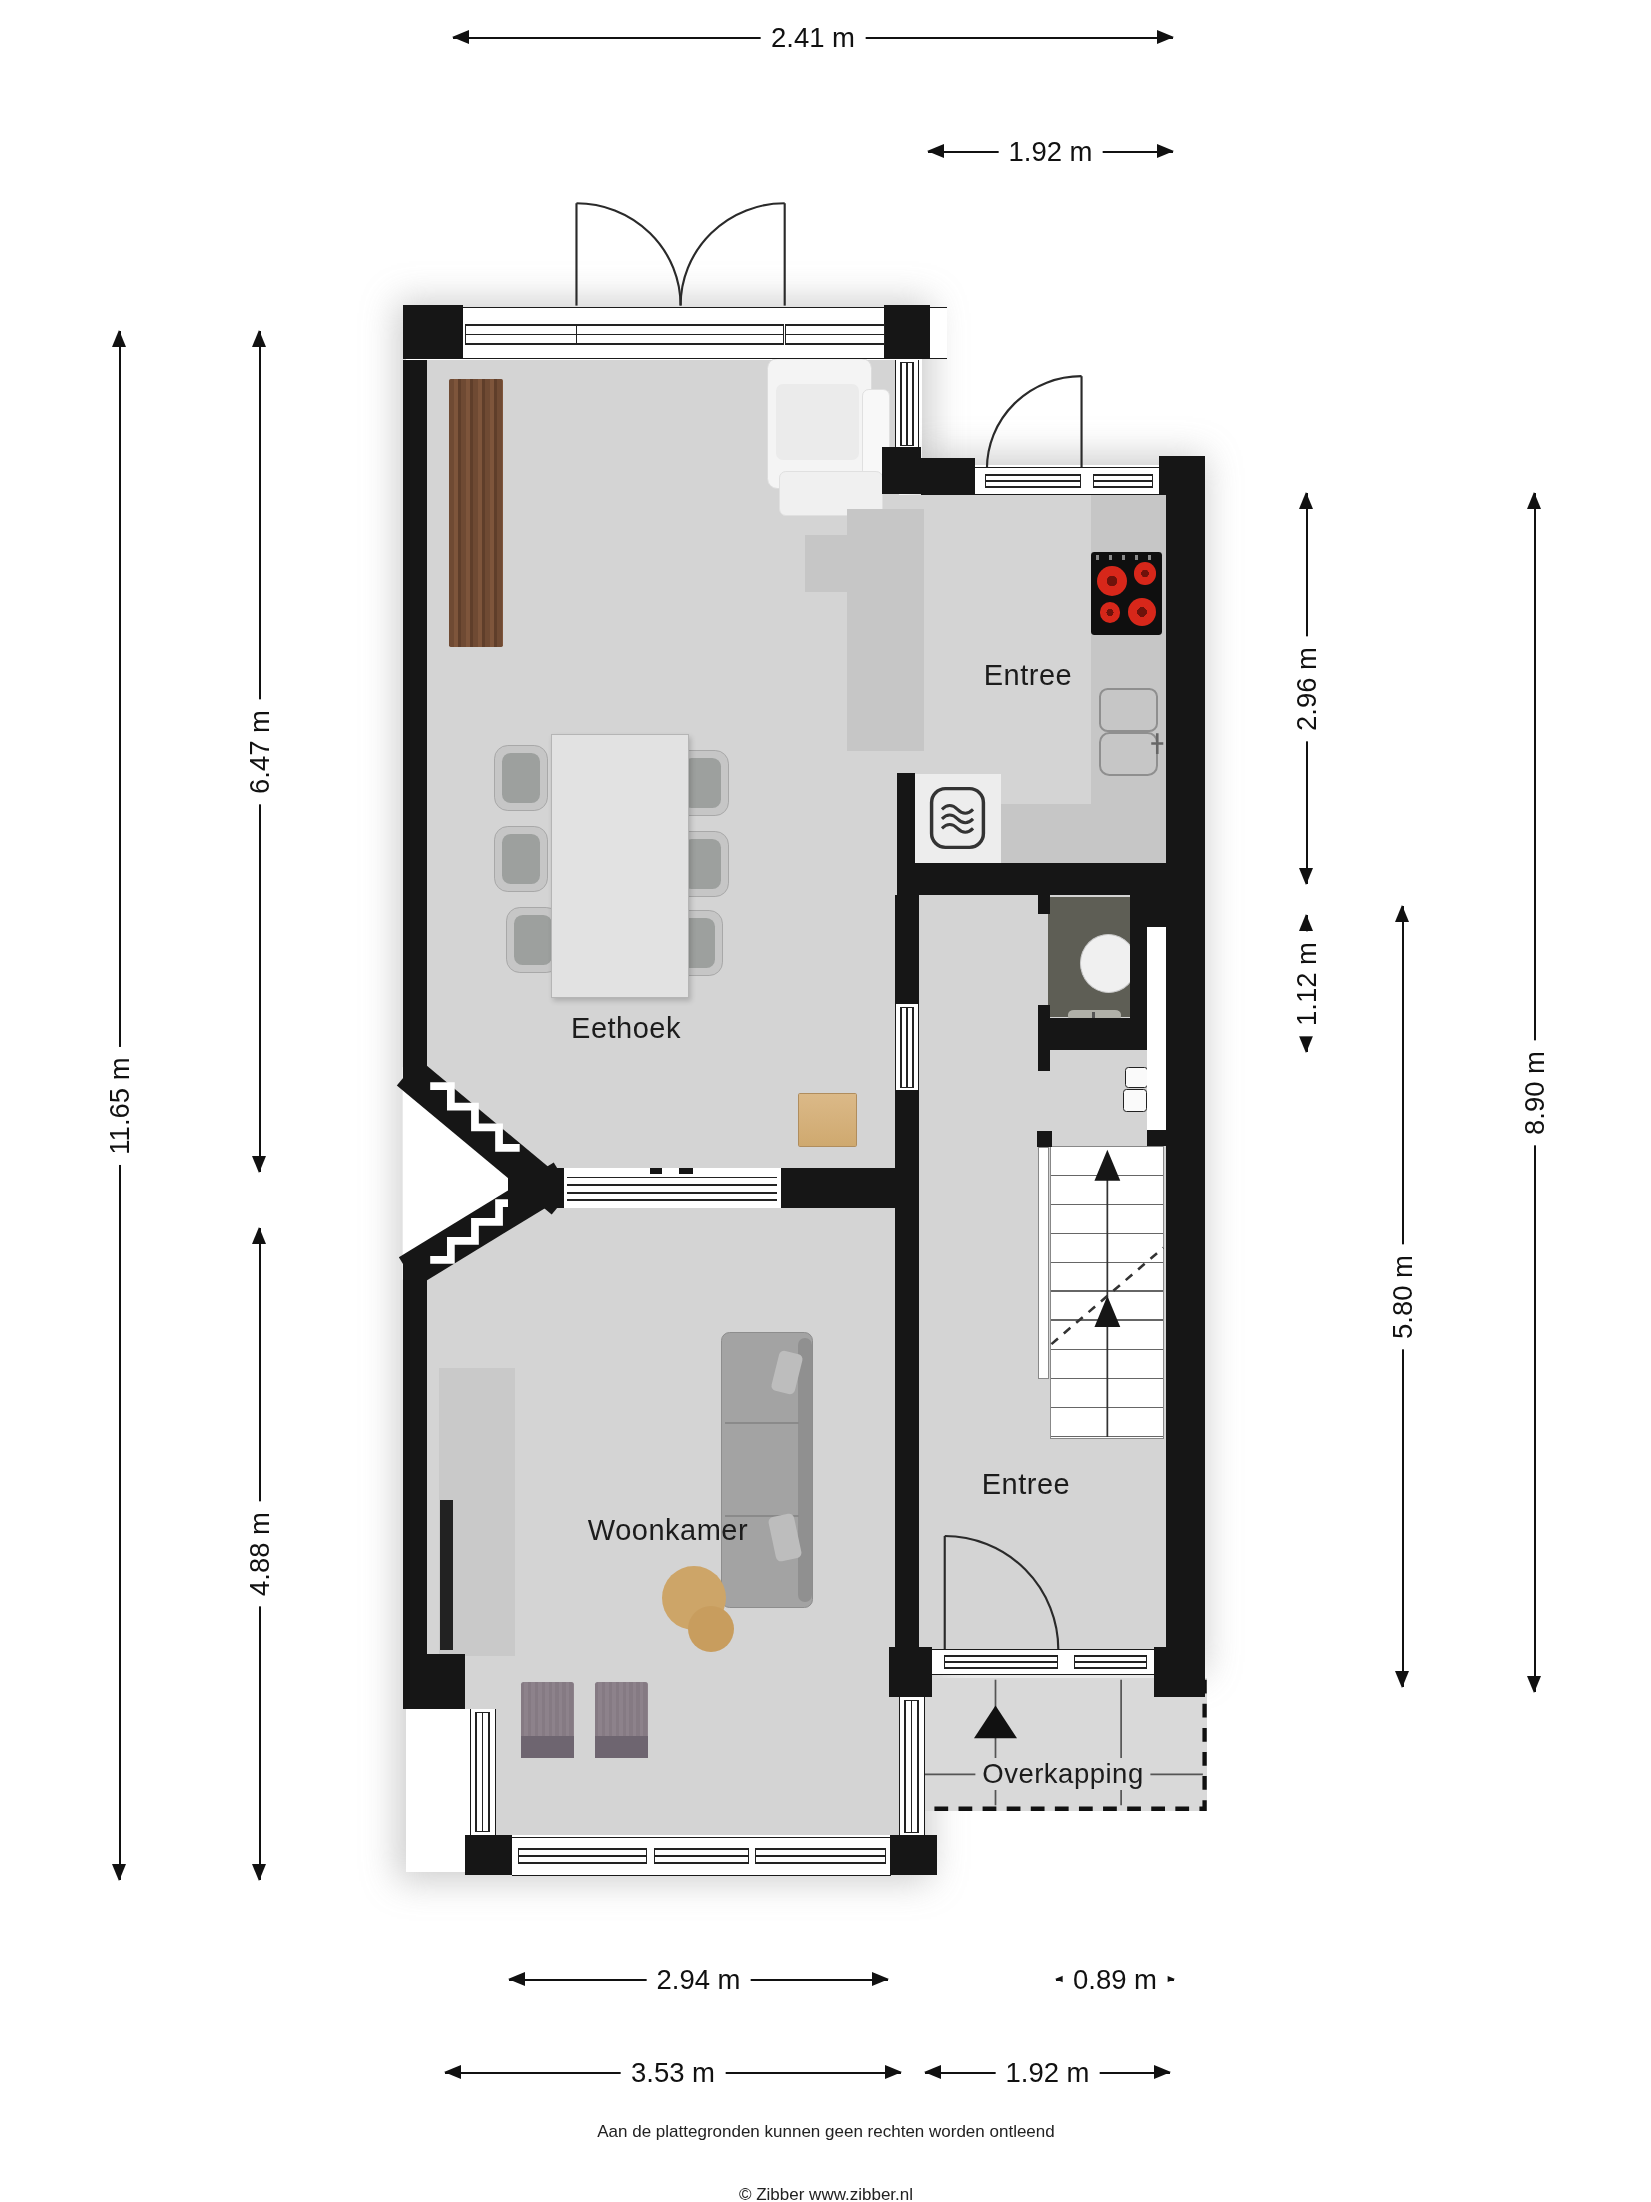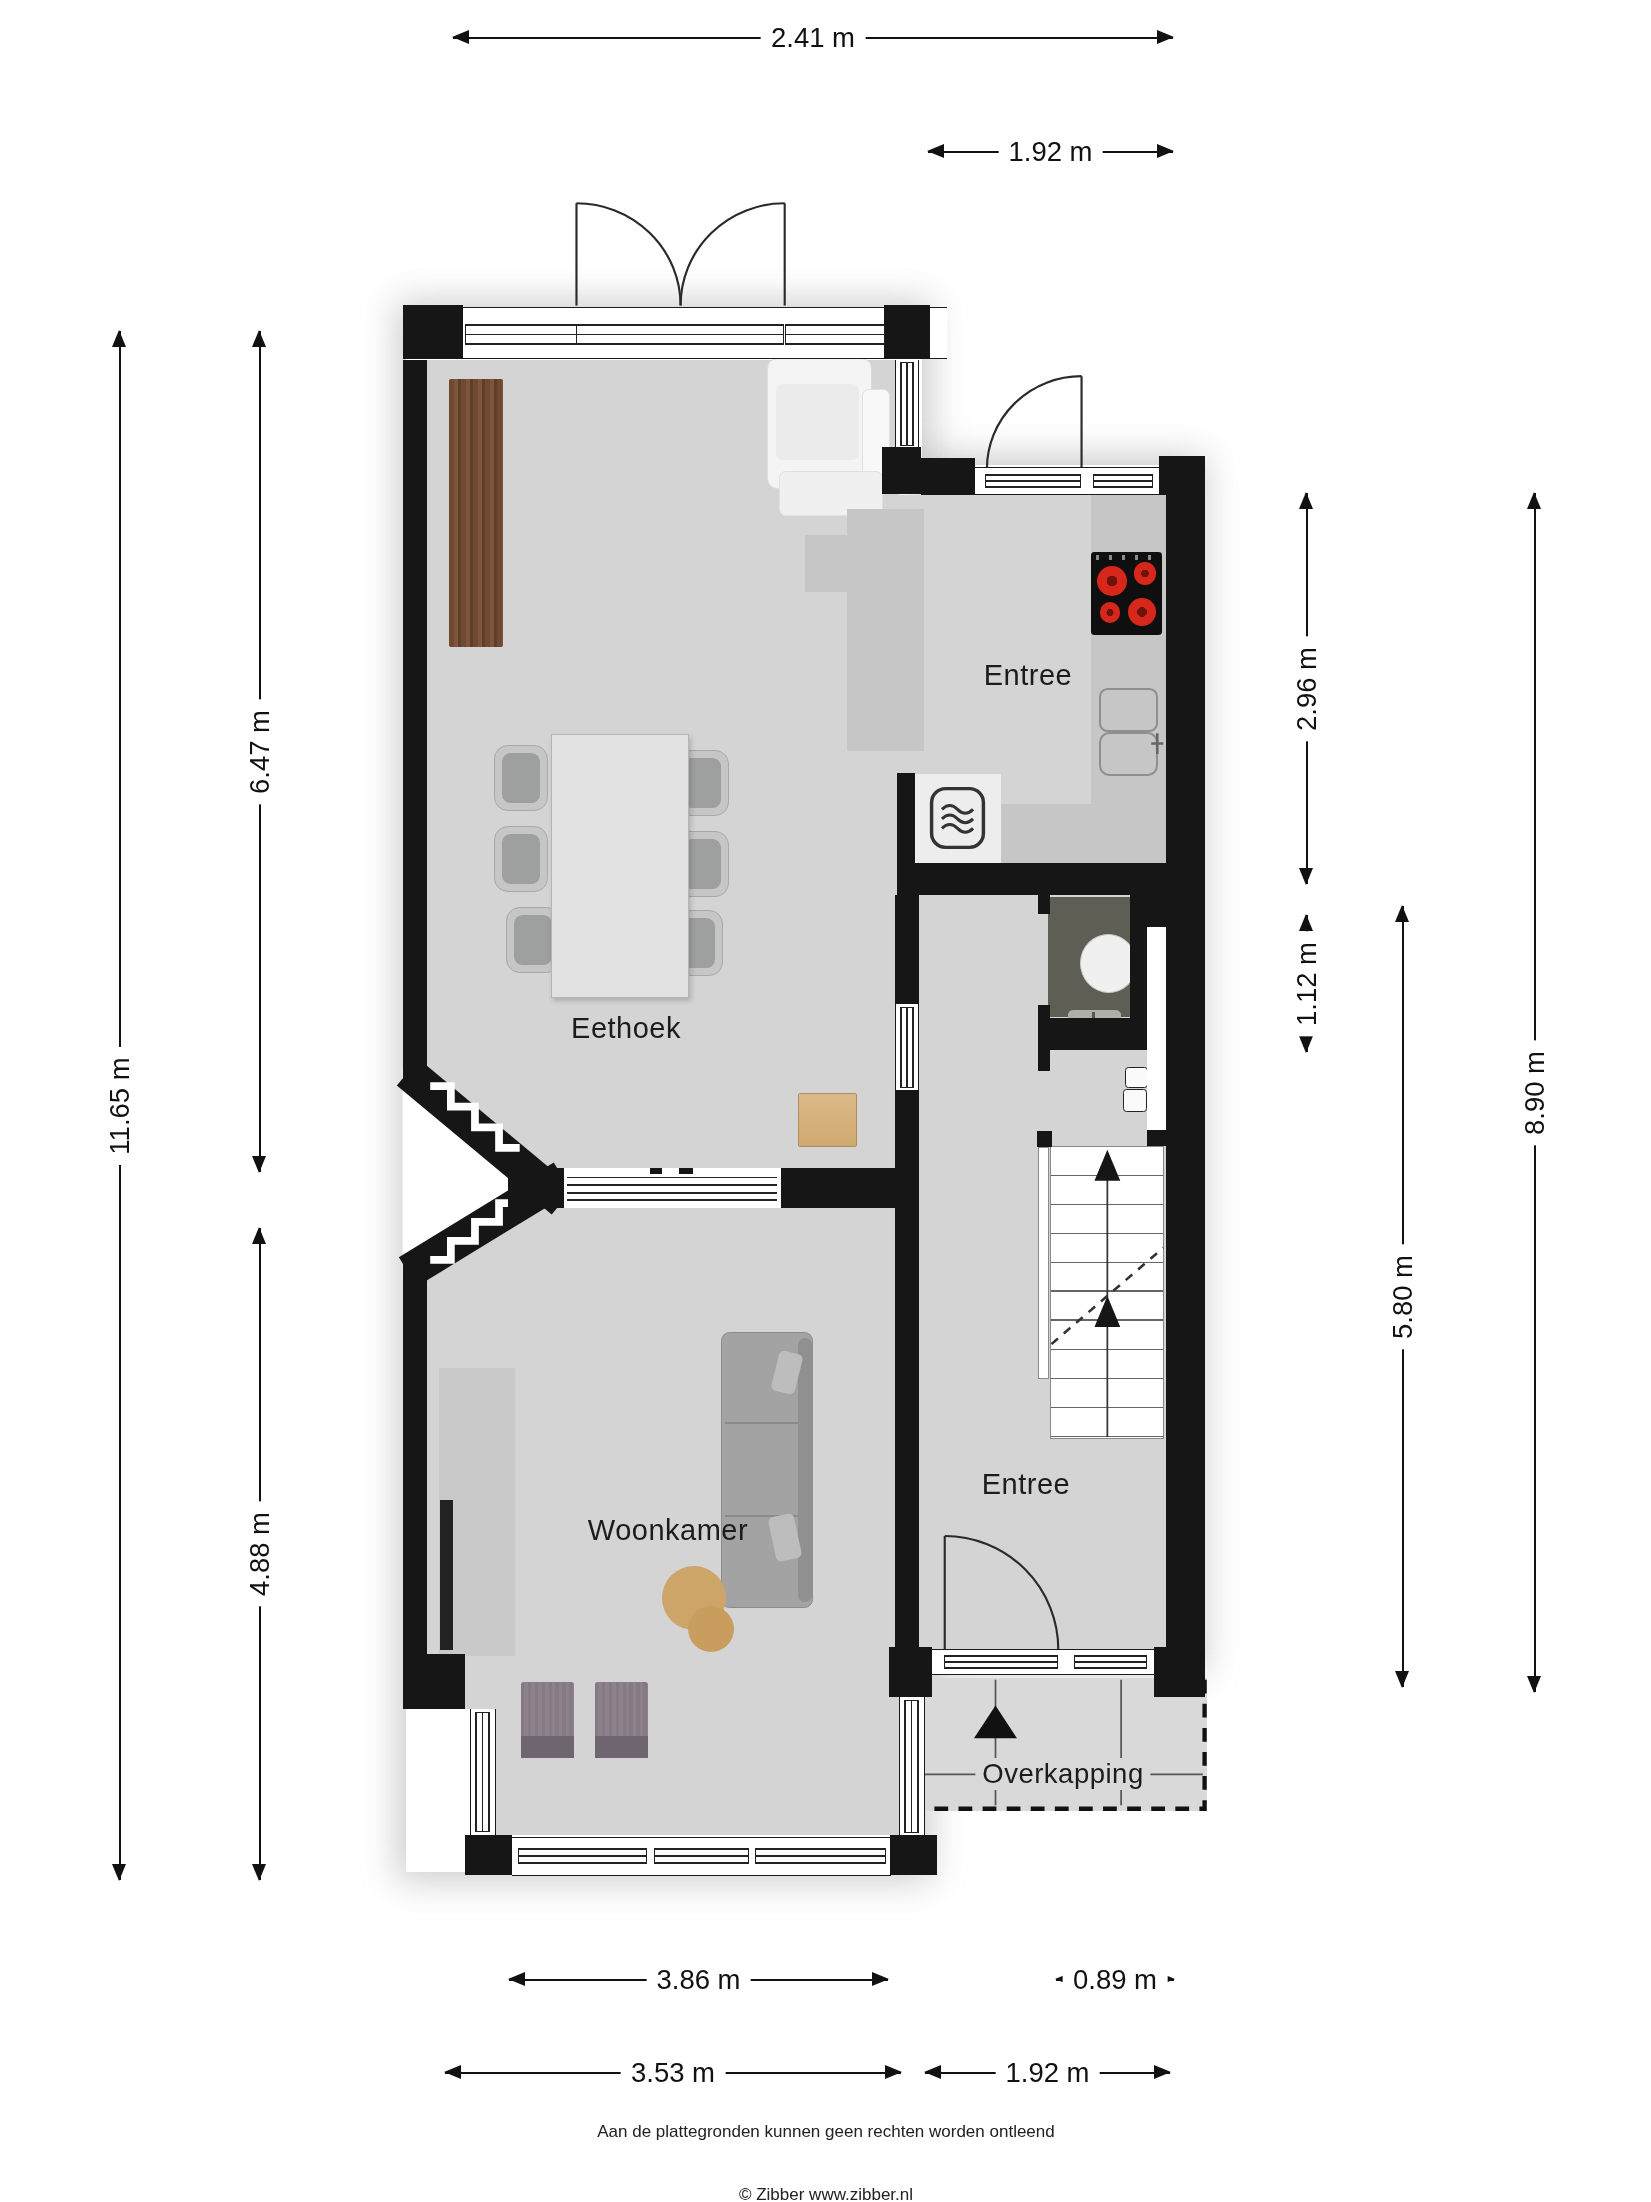--- a/index.html
+++ b/index.html
@@ -273,21 +273,21 @@
     <span class="lab">5.80 m</span>
   </div>
   <div class="dimv" style="left:1534px;top:493px;height:1199px;">
     <span class="a1"></span>
       <span class="a2"></span>
     <span class="lab">8.90 m</span>
   </div>
   <div class="dimh" style="left:509px;top:1979px;width:379px;">
     <span class="a1"></span>
       <span class="a2"></span>
-    <span class="lab">3.86 m</span>
+    <span class="lab">2.94 m</span>
   </div>
   <div class="dimh" style="left:1056px;top:1979px;width:118px;">
     <span class="a1"></span>
       <span class="a2"></span>
     <span class="lab">0.89 m</span>
   </div>
   <div class="dimh" style="left:445px;top:2072px;width:456px;">
     <span class="a1"></span>
       <span class="a2"></span>
     <span class="lab">3.53 m</span>

